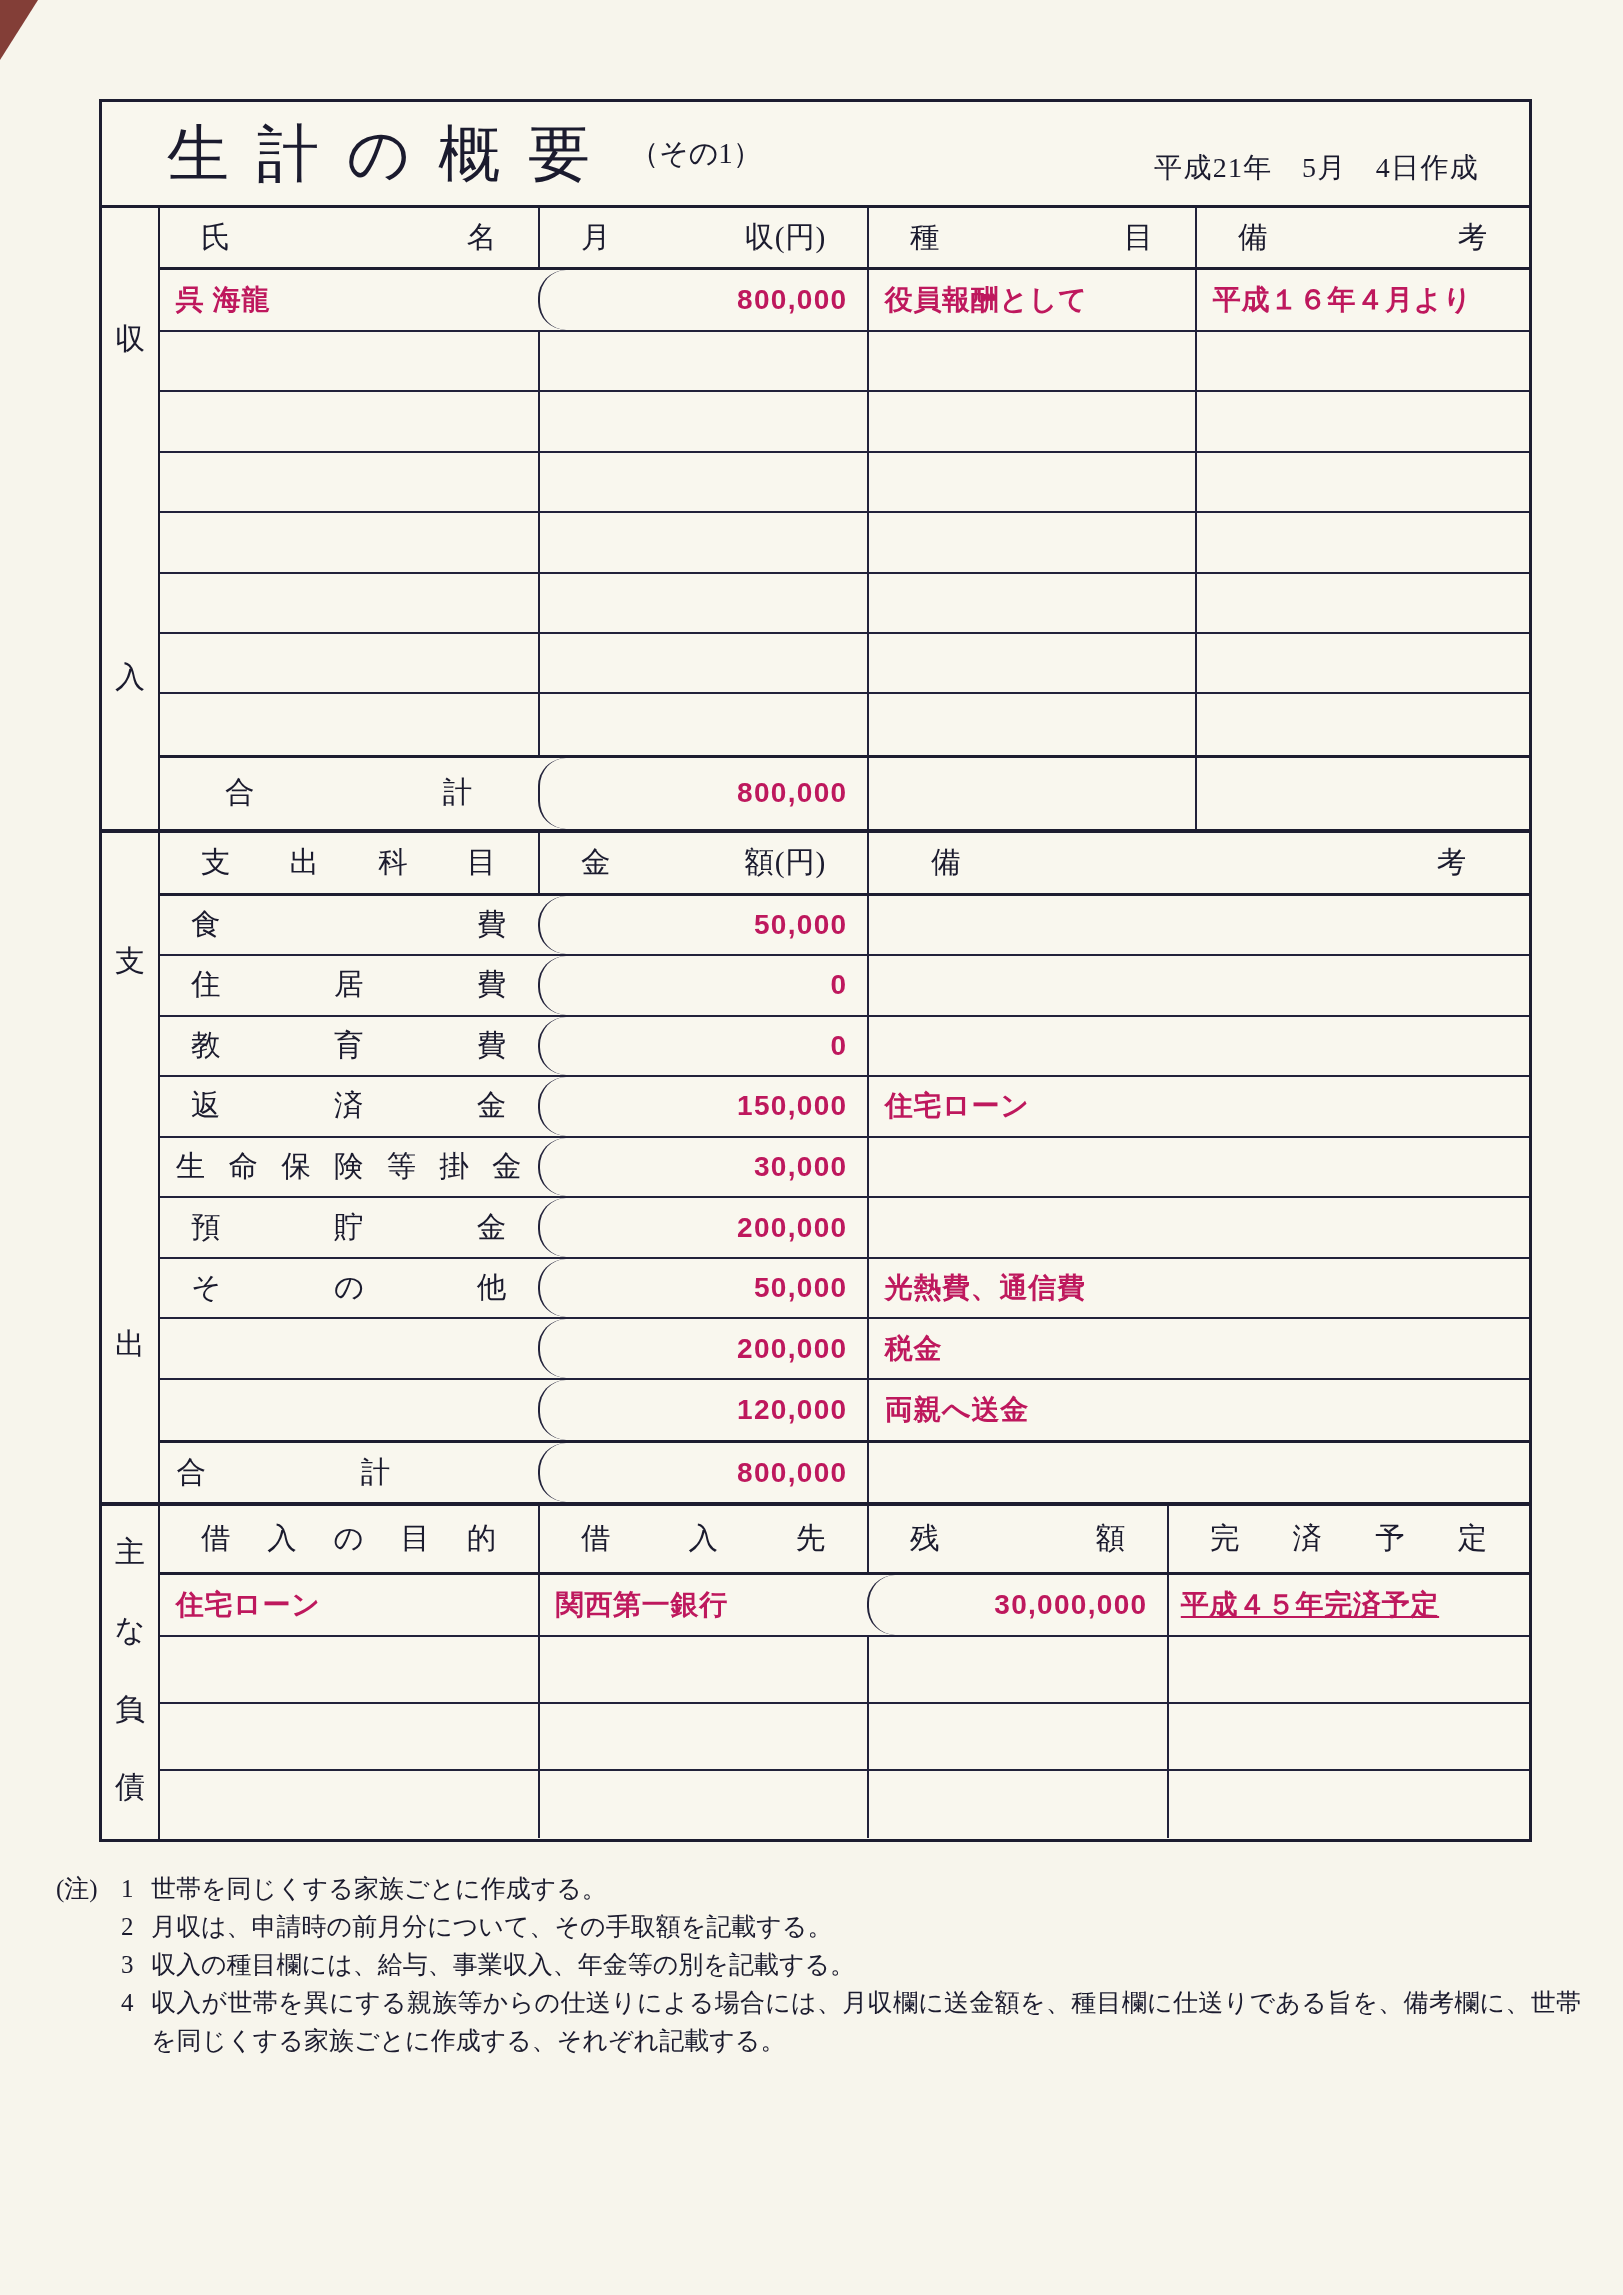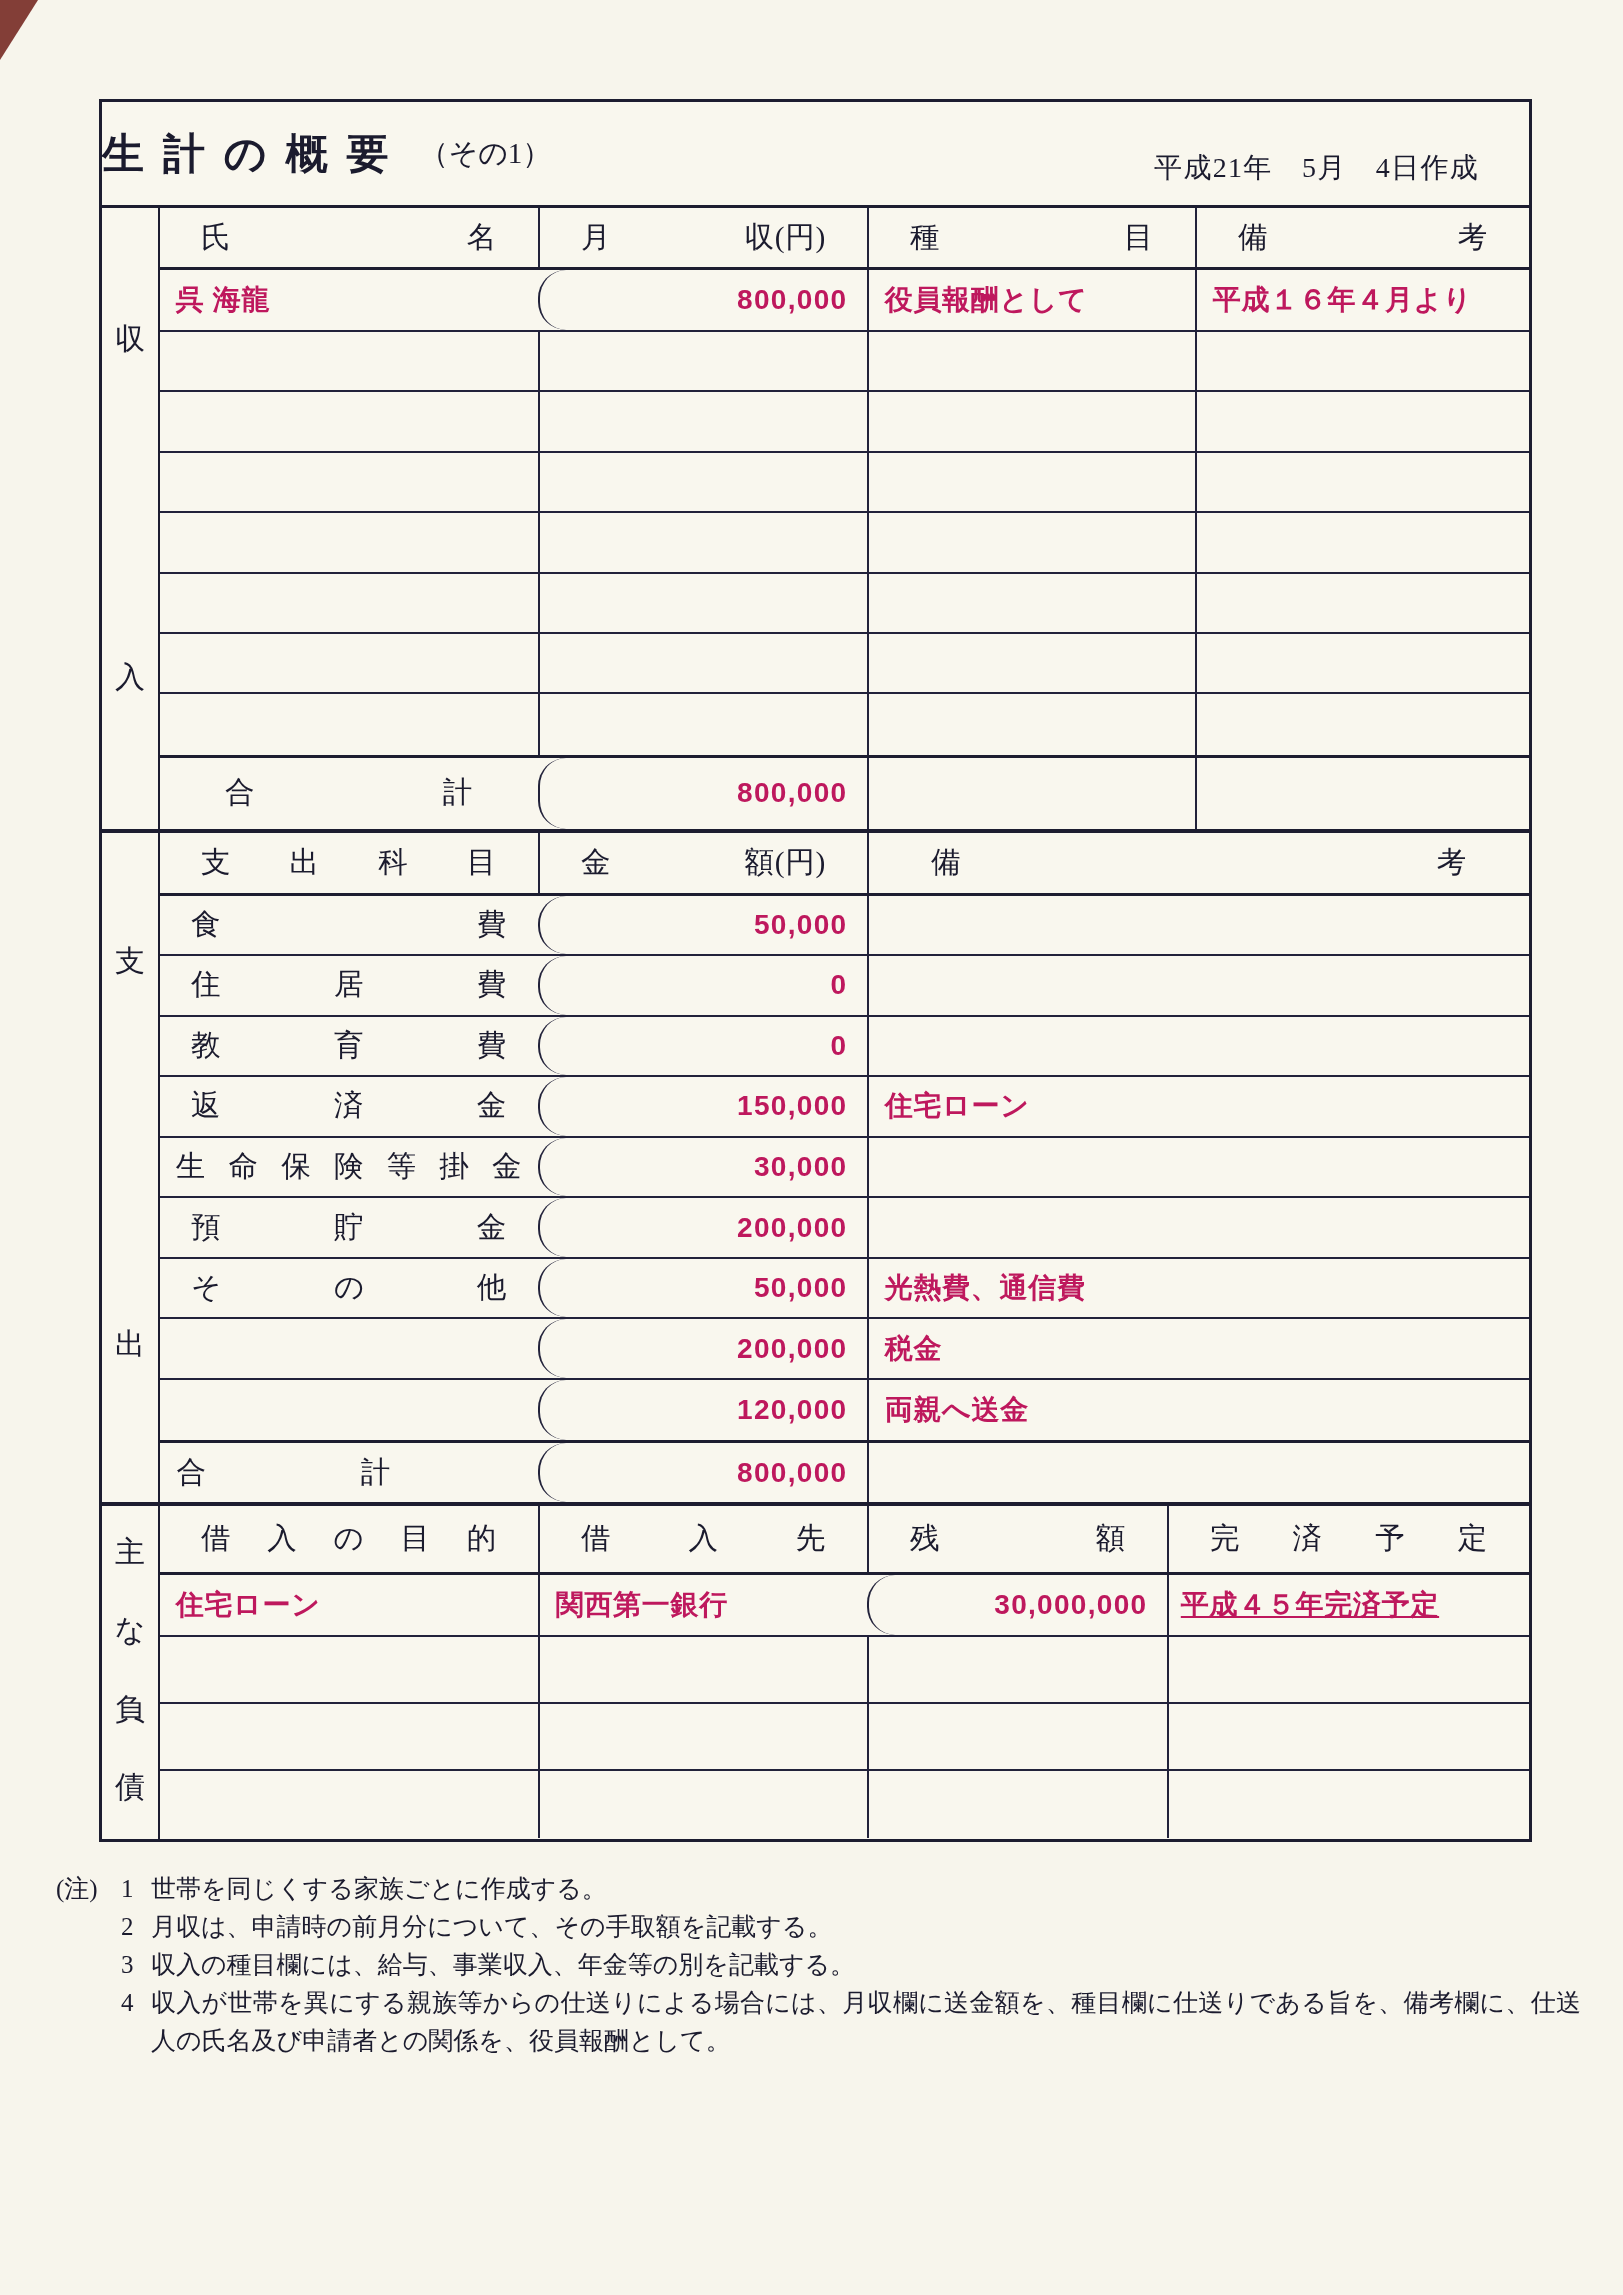--- a/index.html
+++ b/index.html
@@ -21,21 +21,21 @@
     position:absolute; left:99px; top:99px; width:1433px; height:1743px;
     border:3.3px solid #1d1d30;
     background:#f9f7ee;
   }
   
   .title-band {
     height:106px; border-bottom:3.9px solid #1d1d30;
     display:flex; align-items:center; position:relative;
   }
   .title-main {
-    font-size:42px; letter-spacing:0.45em; font-weight:700;
+    margin-left:65px; font-size:62px; letter-spacing:0.45em; font-weight:400;
     white-space:nowrap;
   }
   .title-suffix { font-size:29px; margin-left:12px; white-space:nowrap; }
   .title-date {
     position:absolute; right:50px; bottom:18.3px; font-size:28px; white-space:nowrap;
     letter-spacing:1.3px;
   }
   
   .section { display:flex; width:100%; }
   .section-income  { height:625px;  border-bottom:4.6px solid #1d1d30; }
@@ -375,18 +375,18 @@
       <div class="note-item">
         <div class="note-num">2</div>
         <div class="note-text">月収は、申請時の前月分について、その手取額を記載する。</div>
       </div>
       <div class="note-item">
         <div class="note-num">3</div>
         <div class="note-text">収入の種目欄には、給与、事業収入、年金等の別を記載する。</div>
       </div>
       <div class="note-item">
         <div class="note-num">4</div>
-        <div class="note-text">収入が世帯を異にする親族等からの仕送りによる場合には、月収欄に送金額を、種目欄に仕送りである旨を、備考欄に、仕送人の氏名及び申請者との関係を、役員報酬として。</div>
+        <div class="note-text">収入が世帯を異にする親族等からの仕送りによる場合には、月収欄に送金額を、種目欄に仕送りである旨を、備考欄に、世帯を同じくする家族ごとに作成する、それぞれ記載する。</div>
       </div>
     </div>
   </div>
 </div>
 
 
 </body></html>

